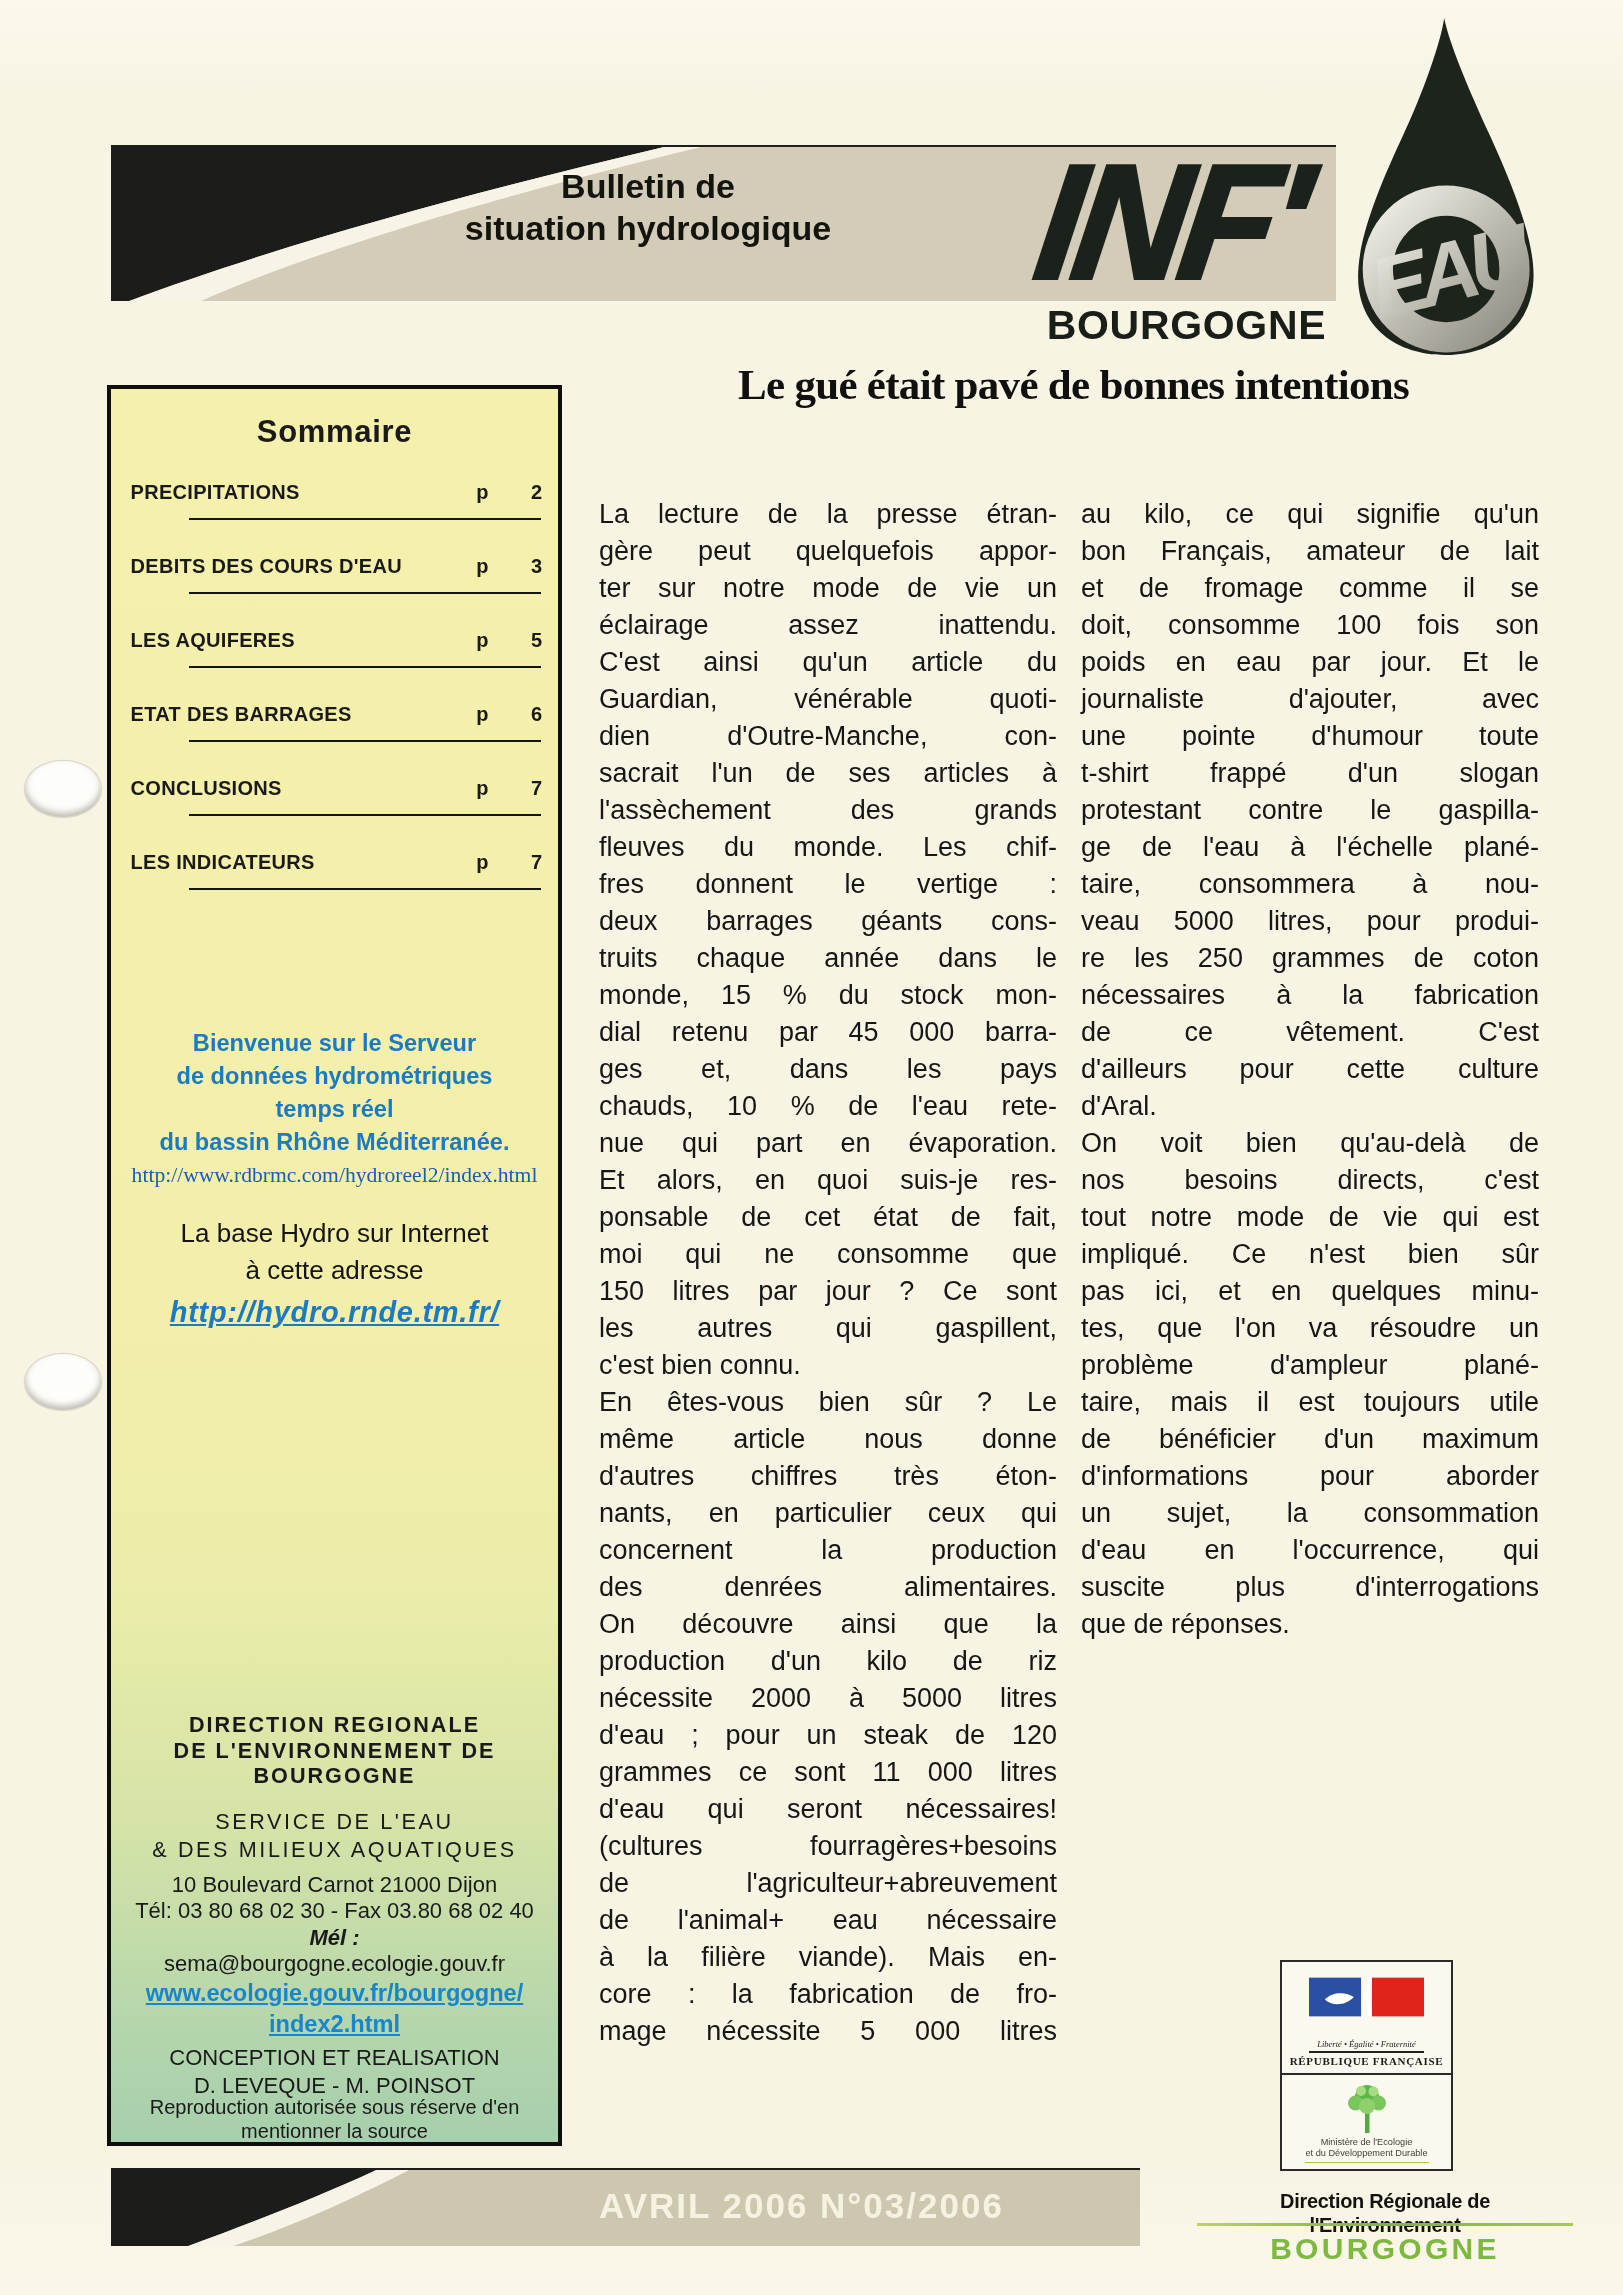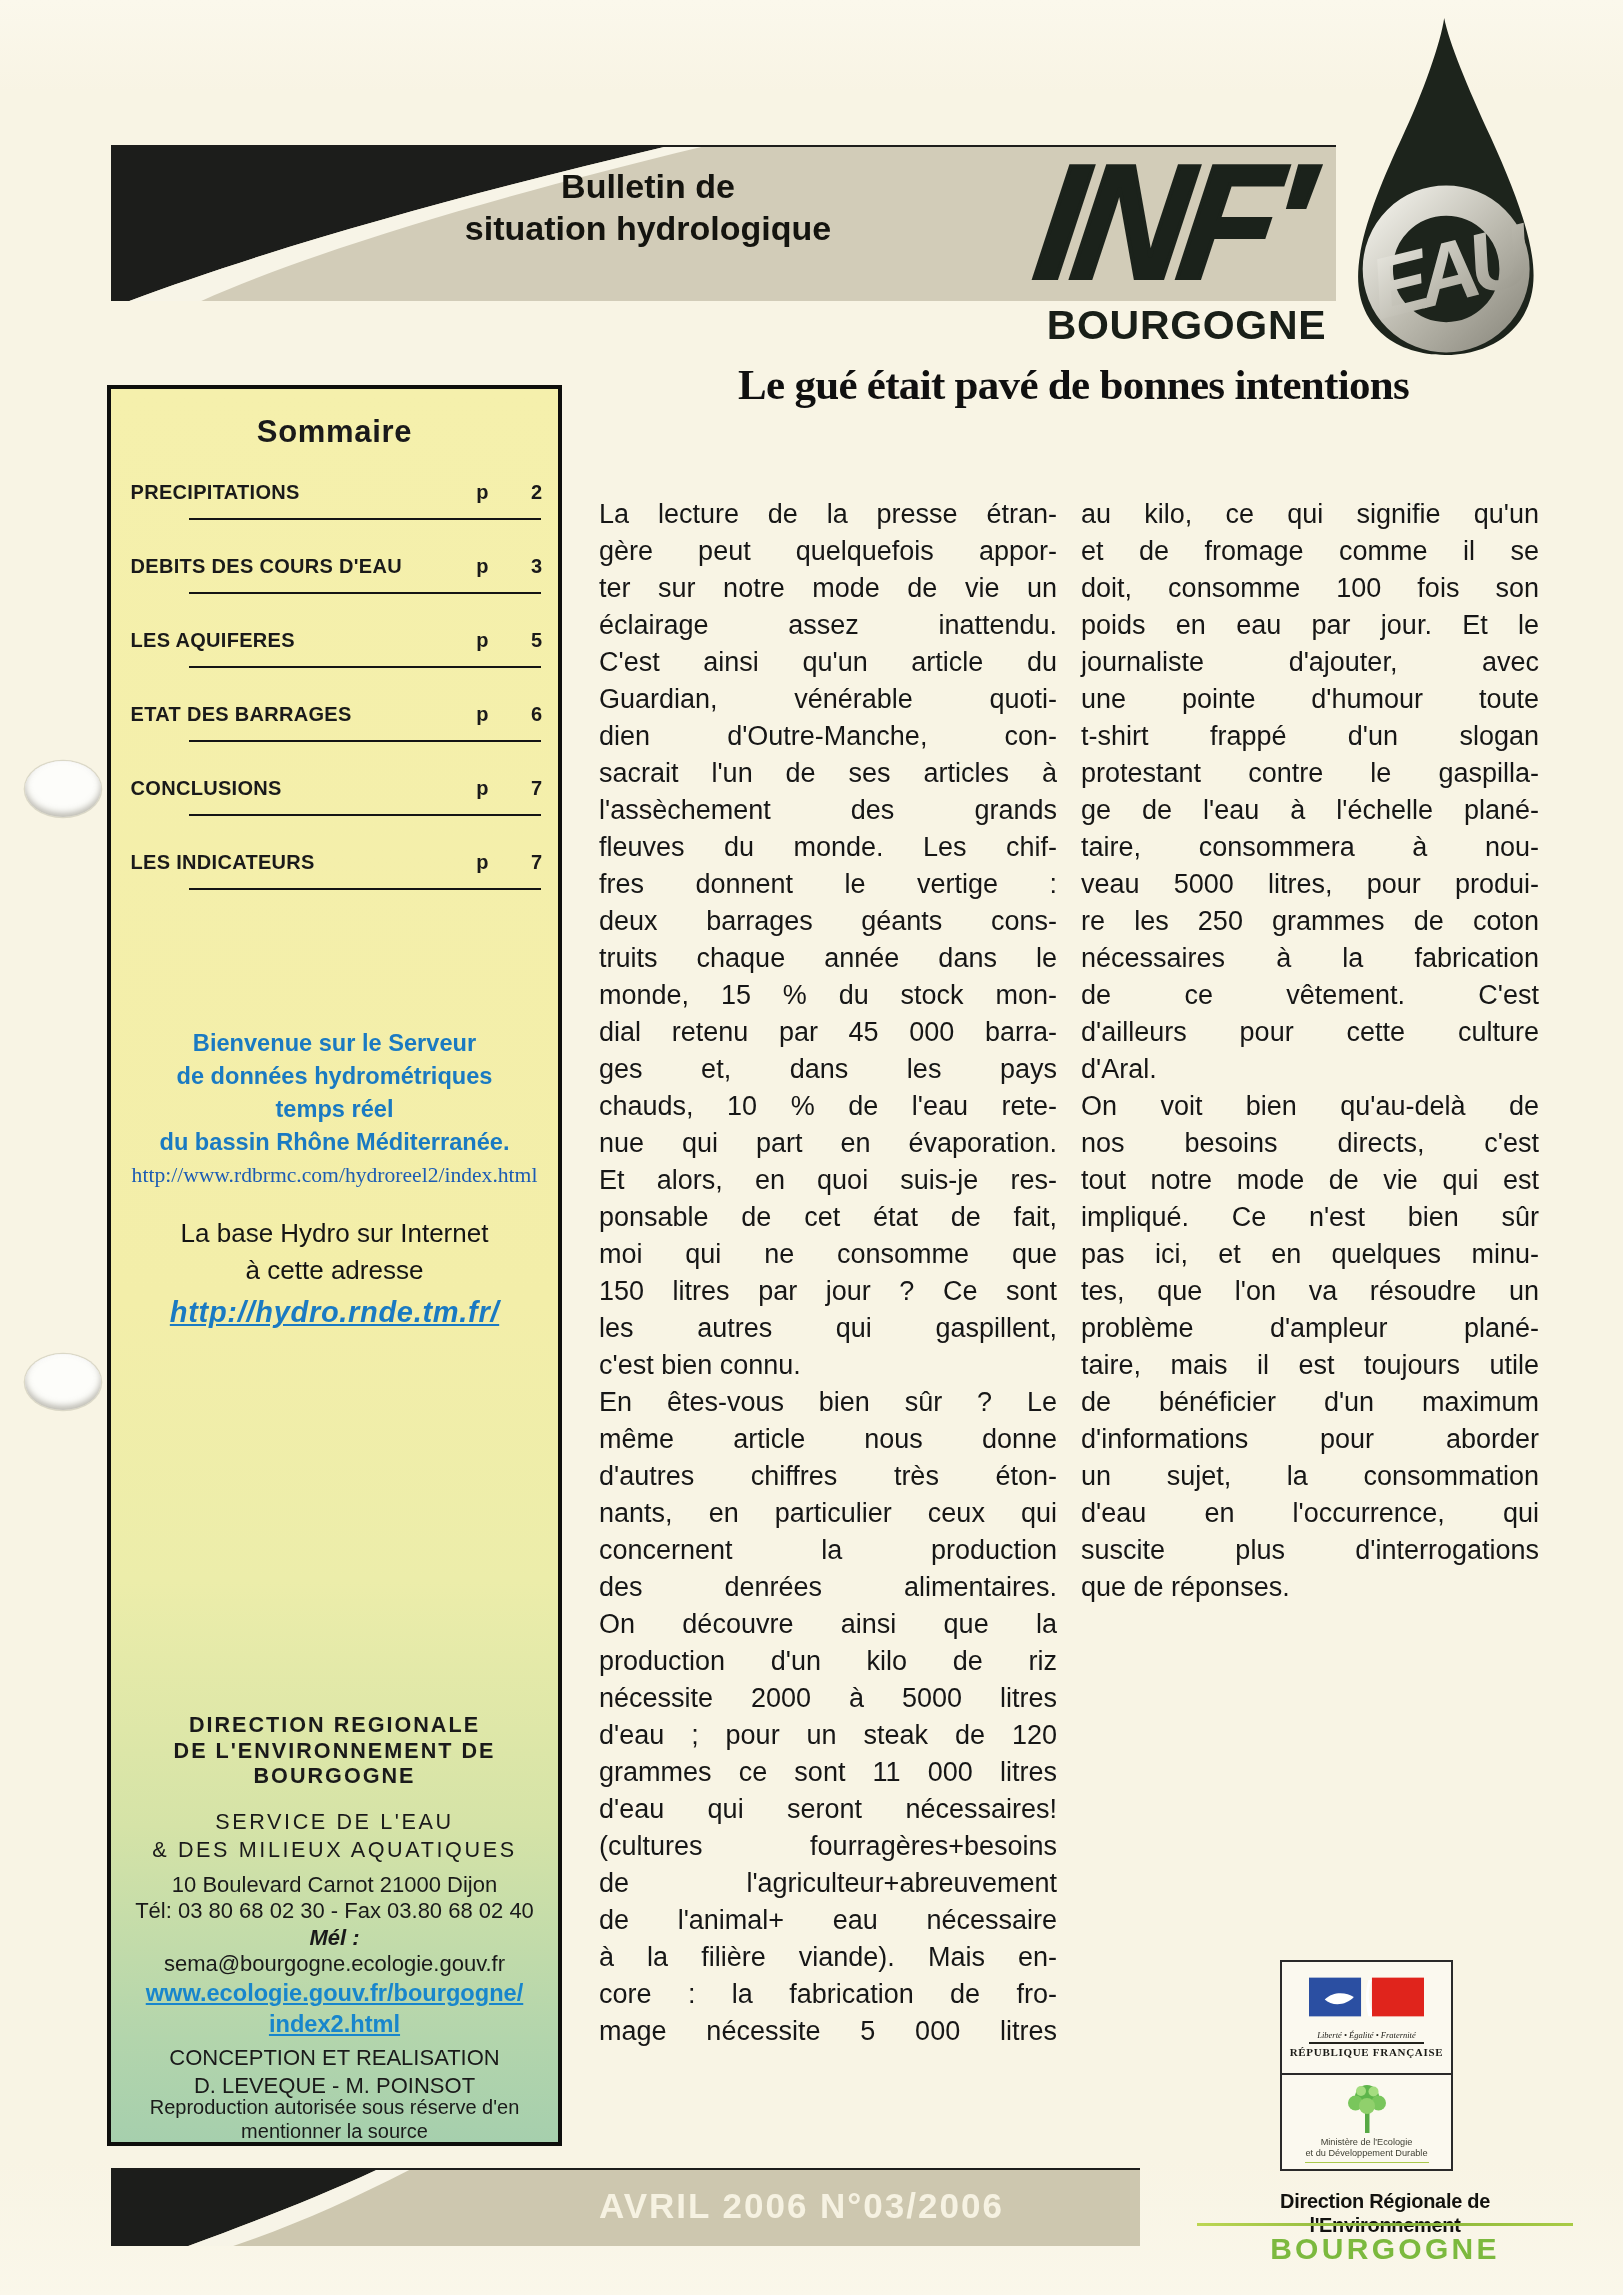--- a/index.html
+++ b/index.html
@@ -62,21 +62,21 @@
   .footer-banner{position:absolute;left:111px;top:2168px;width:1029px;height:76px;background:#cdc7af;border-top:2px solid #1d1d1b;}
   .footer-banner svg{position:absolute;left:0;top:0;width:100%;height:100%;}
   .issue{position:absolute;left:488px;top:15.7px;font-size:35px;font-weight:bold;letter-spacing:2px;color:#f6f2e2;}
 
   
   .logos-box{position:absolute;left:1280px;top:1960px;width:173px;height:211px;border:2px solid #2a2a2a;box-sizing:border-box;background:#fbf9ef;}
   .logos-cell{position:absolute;left:0;right:0;text-align:center;}
   .cell-rf{top:0;height:113px;border-bottom:2px solid #2a2a2a;box-sizing:border-box;}
   .cell-min{top:113px;bottom:0;}
   .flag-svg{margin-top:14.4px;width:115px;height:42px;}
-  .motto{font-size:8.5px;font-style:italic;font-family:"Liberation Serif",serif;color:#23231d;margin-top:10px;}
+  .motto{font-size:8.5px;font-style:italic;font-family:"Liberation Serif",serif;color:#23231d;margin-top:19px;}
   .rf-rule{width:115px;height:1.3px;background:#23231d;margin:2px auto;}
   .rf-name{font-size:11px;font-weight:bold;font-family:"Liberation Serif",serif;font-variant:small-caps;letter-spacing:0.7px;color:#1c1c18;}
   .tree-svg{margin-top:5.2px;width:60px;height:55px;}
   .ministry{font-size:9.2px;line-height:11px;color:#3f3f33;}
   .min-rule{width:124px;height:1.3px;background:#a9c94b;margin:2.6px auto 0;}
 
   
   .dir-env{position:absolute;left:1193px;top:2189px;width:384px;text-align:center;
       font-size:21px;font-weight:bold;letter-spacing:-0.3px;transform:scaleX(.95);transform-origin:center;color:#12120f;}
   .dir-rule{position:absolute;left:1197px;top:2223px;width:376px;height:2.6px;
@@ -227,20 +227,21 @@
       <div class="tline">d'eau qui seront nécessaires!</div>
       <div class="tline">(cultures fourragères+besoins</div>
       <div class="tline">de l'agriculteur+abreuvement</div>
       <div class="tline">de l'animal+ eau nécessaire</div>
       <div class="tline">à la filière viande). Mais en-</div>
       <div class="tline">core : la fabrication de fro-</div>
       <div class="tline">mage nécessite 5 000 litres</div>
     </div>
   <div class="col col2">
       <div class="tline">au kilo, ce qui signifie qu'un</div>
+      <div class="tline">bon Français, amateur de lait</div>
       <div class="tline">et de fromage comme il se</div>
       <div class="tline">doit, consomme 100 fois son</div>
       <div class="tline">poids en eau par jour. Et le</div>
       <div class="tline">journaliste d'ajouter, avec</div>
       <div class="tline">une pointe d'humour toute</div>
       <div class="tline">t-shirt frappé d'un slogan</div>
       <div class="tline">protestant contre le gaspilla-</div>
       <div class="tline">ge de l'eau à l'échelle plané-</div>
       <div class="tline">taire, consommera à nou-</div>
       <div class="tline">veau 5000 litres, pour produi-</div>

